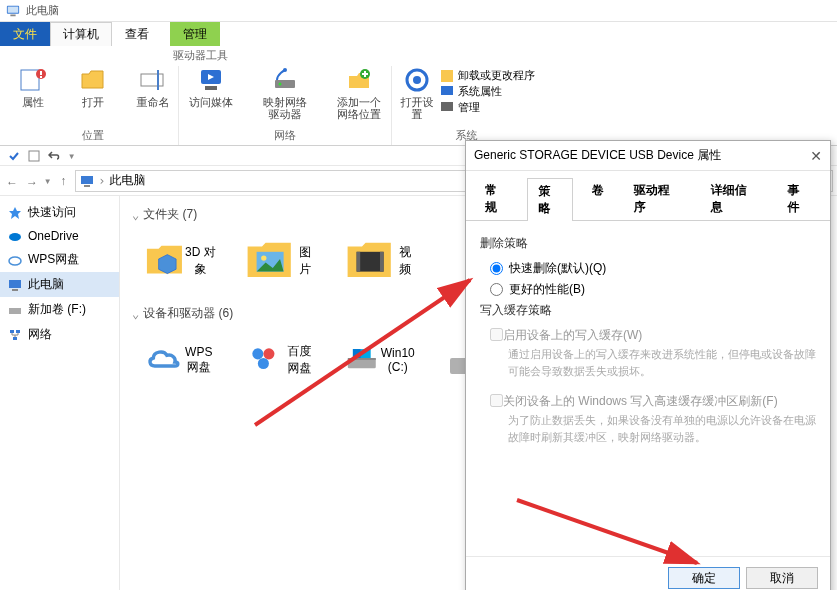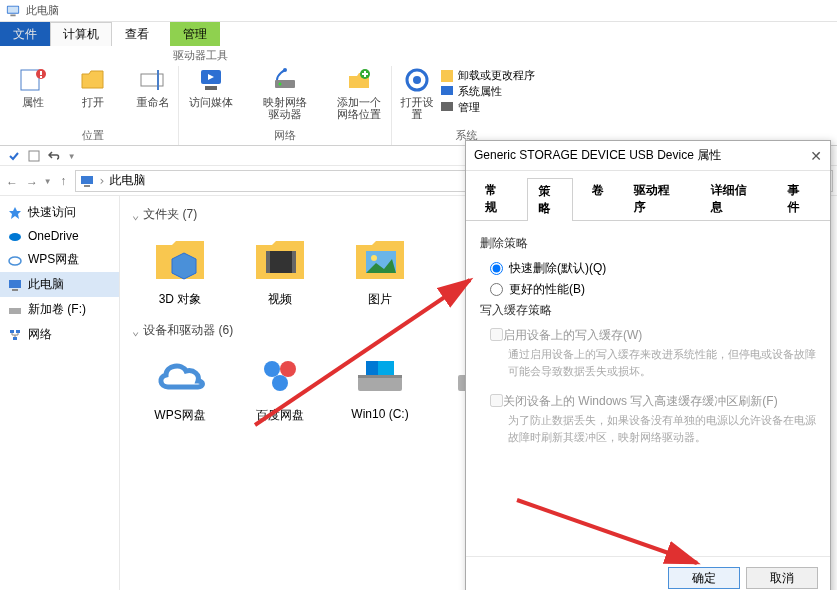--- a/index.html
+++ b/index.html
@@ -4,21 +4,21 @@
 <style>
 * { box-sizing: border-box; margin: 0; padding: 0; font-family: "Microsoft YaHei", "Segoe UI", sans-serif; }
 body { width: 837px; height: 590px; background: #fff; overflow: hidden; position: relative; font-size: 12px; }
 
 .titlebar { display: flex; align-items: center; background: #fff; height: 22px; border-bottom: 1px solid #e3e3e3; padding: 0 6px; }
 .titlebar .icon-pc { width: 14px; height: 14px; margin-right: 6px; }
 .titlebar .title { color: #555; font-size: 11px; }
 
 .tabs-row { display: flex; height: 24px; }
 .tabs-row .tab { padding: 0 12px; display: flex; align-items: center; font-size: 12px; border: 1px solid transparent; }
-.tabs-row .tab.active { background: #1a5eb8; color: #e5e5e5; text-align: center; }
+.tabs-row .tab.active { background: #1a5eb8; color: #fde047; text-align: center; }
 .tabs-row .tab.selected { background: #fafafa; border: 1px solid #d0d0d0; border-bottom: none; }
 .tabs-row .tab.green { background: #8fd14f; }
 
 .ribbon { display: flex; background: #fff; border-bottom: 1px solid #d0d0d0; height: 82px; padding: 2px 8px 0; }
 .ribbon-group { display: flex; flex-direction: column; align-items: center; padding: 0 6px; border-right: 1px solid #e8e8e8; }
 .ribbon-group:last-child { border-right: none; }
 .ribbon-items { display: flex; gap: 22px; }
 .ribbon-item { display: flex; flex-direction: column; align-items: center; width: 38px; cursor: pointer; }
 .ribbon-item svg, .ribbon-item .ico { width: 28px; height: 28px; }
 .ribbon-item .lbl { font-size: 11px; color: #444; margin-top: 2px; text-align: center; line-height: 1.1; }
@@ -38,21 +38,21 @@
 .nav-bar .address svg { width: 14px; height: 14px; }
 
 .sidebar { width: 120px; background: #fff; border-right: 1px solid #e8e8e8; padding-top: 4px; }
 .sidebar-item { display: flex; align-items: center; gap: 6px; padding: 4px 8px; cursor: pointer; font-size: 12px; }
 .sidebar-item.selected { background: #d9e7f7; }
 .sidebar-item svg { width: 14px; height: 14px; }
 
 .content { flex: 1; padding: 6px 12px; }
 .section-hdr { display: flex; align-items: center; gap: 4px; color: #444; font-size: 12px; margin: 4px 0 8px; cursor: pointer; }
 .file-items { display: flex; gap: 28px; margin: 6px 0 14px 12px; flex-wrap: wrap; }
-.file-item { display: flex; flex-direction: column; align-items: center; width: 72px; cursor: pointer; }
+.file-item { display: flex; align-items: center; width: 72px; cursor: pointer; }
 .file-item .fico { width: 56px; height: 56px; margin-bottom: 4px; }
 .file-item .flbl { font-size: 12px; text-align: center; }
 
 .dialog { position: absolute; right: 6px; top: 140px; width: 366px; height: 460px; background: #fff; border: 1px solid #aaa; box-shadow: 2px 2px 8px rgba(0,0,0,.25); display: flex; flex-direction: column; }
 .dlg-title { display: flex; align-items: center; padding: 6px 8px; border-bottom: 1px solid #e3e3e3; font-size: 12px; }
 .dlg-title .close { margin-left: auto; cursor: pointer; font-size: 14px; color: #555; }
 .dlg-tabs { display: flex; border-bottom: 1px solid #d0d0d0; padding: 6px 8px 0; gap: 8px; font-weight: bold; }
 .dlg-tab { padding: 4px 10px; font-size: 12px; border: 1px solid transparent; border-bottom: none; cursor: pointer; position: relative; }
 .dlg-tab.active { border-color: #d0d0d0; background: #fff; top: 1px; }
 .dlg-body { flex: 1; padding: 10px 14px; overflow: hidden; }
@@ -270,34 +270,34 @@
         <svg class="fico" viewBox="0 0 56 56">
             <path d="M4 14 L20 14 L24 10 L52 10 L52 48 L4 48 Z" fill="#f9c74f"></path>
             <path d="M20 42 L32 36 L44 42 L32 48 Z" fill="#2d6fd2"></path>
             <path d="M20 28 L32 22 L44 28 L44 42 L32 48 L20 42 Z" fill="#4a90d9" stroke="#2d6fd2"></path>
           </svg>
         <span class="flbl">3D 对象</span>
       </div>
       <div class="file-item">
         <svg class="fico" viewBox="0 0 56 56">
             <path d="M4 14 L20 14 L24 10 L52 10 L52 48 L4 48 Z" fill="#f9c74f"></path>
+            <rect x="14" y="20" width="30" height="22" fill="#6ab5e8"></rect>
+            <circle cx="22" cy="27" r="3" fill="#ffe066"></circle>
+            <path d="M14 42 L24 32 L32 38 L40 28 L44 42 Z" fill="#2d8a3e"></path>
+          </svg>
+        <span class="flbl">图片</span>
+      </div>
+      <div class="file-item">
+        <svg class="fico" viewBox="0 0 56 56">
+            <path d="M4 14 L20 14 L24 10 L52 10 L52 48 L4 48 Z" fill="#f9c74f"></path>
             <rect x="14" y="20" width="30" height="22" fill="#333"></rect>
             <rect x="14" y="20" width="4" height="22" fill="#666"></rect>
             <rect x="40" y="20" width="4" height="22" fill="#666"></rect>
           </svg>
         <span class="flbl">视频</span>
-      </div>
-      <div class="file-item">
-        <svg class="fico" viewBox="0 0 56 56">
-            <path d="M4 14 L20 14 L24 10 L52 10 L52 48 L4 48 Z" fill="#f9c74f"></path>
-            <rect x="14" y="20" width="30" height="22" fill="#6ab5e8"></rect>
-            <circle cx="22" cy="27" r="3" fill="#ffe066"></circle>
-            <path d="M14 42 L24 32 L32 38 L40 28 L44 42 Z" fill="#2d8a3e"></path>
-          </svg>
-        <span class="flbl">图片</span>
       </div>
     </div>
 
     <div class="section-hdr">
       <span class="chev">⌄</span>
       <span>设备和驱动器 (6)</span>
     </div>
     <div class="file-items">
       <div class="file-item">
         <svg class="fico" viewBox="0 0 56 56">

